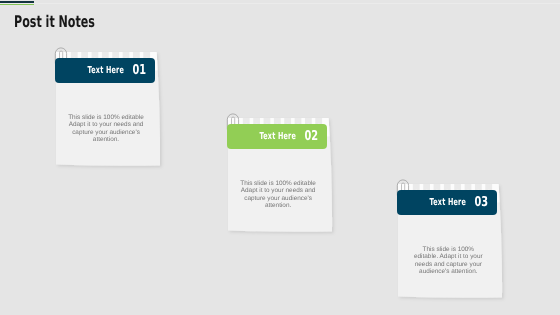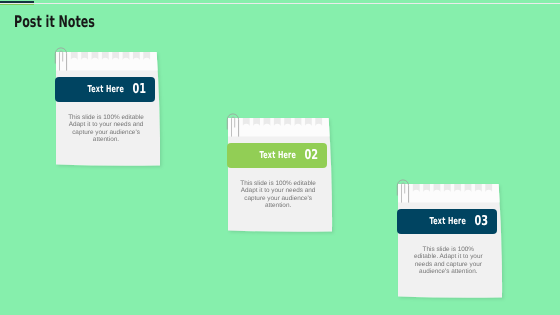--- a/index.html
+++ b/index.html
@@ -1,33 +1,33 @@
 <!DOCTYPE html>
 <html><head>
 <meta charset="utf-8">
 <style>
   * { margin:0; padding:0; box-sizing:border-box; }
   html,body { width:560px; height:315px; overflow:hidden; background:#ffffff; }
   body { font-family:"Liberation Sans", sans-serif; -webkit-font-smoothing:antialiased; text-rendering:geometricPrecision; }
-  #slide { position:relative; width:560px; height:315px; background:#86efac; }
+  #slide { position:relative; width:560px; height:315px; background:#e5e5e5; }
 
   .rule       { position:absolute; left:0; top:3.3px; width:560px; height:1px; background:#ebebeb; }
   .rule-dark  { position:absolute; left:0; top:0.8px;  width:34.3px; height:2.1px; background:#13333f; }
   .rule-green { position:absolute; left:0; top:3.7px; width:33.8px; height:1.8px; background:#84c457; }
 
   .title { position:absolute; left:14.2px; top:11.6px; font-size:16.0px; font-weight:bold;
            font-family:"DejaVu Sans Condensed","DejaVu Sans",sans-serif;
            color:#181818; transform:scaleX(0.772); transform-origin:left top; white-space:nowrap; }
 
   .note { position:absolute; width:101px; height:115px; }
   .paper { position:absolute; left:-4px; top:-4px; width:115px; height:128px; overflow:visible; }
   .perf  { position:absolute; left:0; top:0; width:101px; height:14px; }
   .clip  { position:absolute; left:-3px; top:-8px; width:20px; height:32px; }
 
-  .bar { position:absolute; border-radius:4px; height:25px; width:100px; left:-0.5px; top:25px; }
+  .bar { position:absolute; border-radius:4px; height:25px; width:100px; left:-0.5px; top:6px; }
   .bartext { position:absolute; right:31.3px; top:12.3px; transform:translateY(-50%) scaleX(0.745);
              transform-origin:right center; font-size:9.6px; font-weight:bold; color:#ffffff;
              font-family:"DejaVu Sans Condensed","DejaVu Sans",sans-serif;
              letter-spacing:0.3px; white-space:nowrap; }
   .barnum  { position:absolute; right:9.3px; top:12.4px; transform:translateY(-50%) scaleX(0.80);
              transform-origin:right center; font-size:13.6px; font-weight:bold; color:#ffffff;
              font-family:"DejaVu Sans Condensed","DejaVu Sans",sans-serif; white-space:nowrap; }
 
   .body { position:absolute; left:8px; width:85px; top:62px; font-size:6.4px; line-height:7.35px;
           color:#767676; text-align:center; opacity:0.999; }

